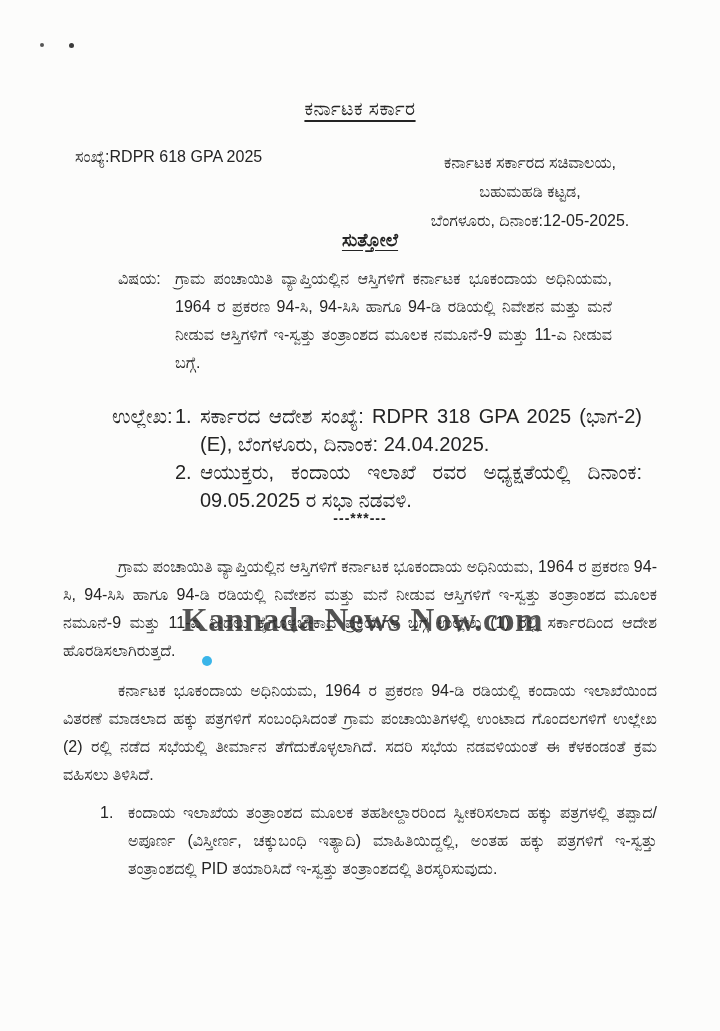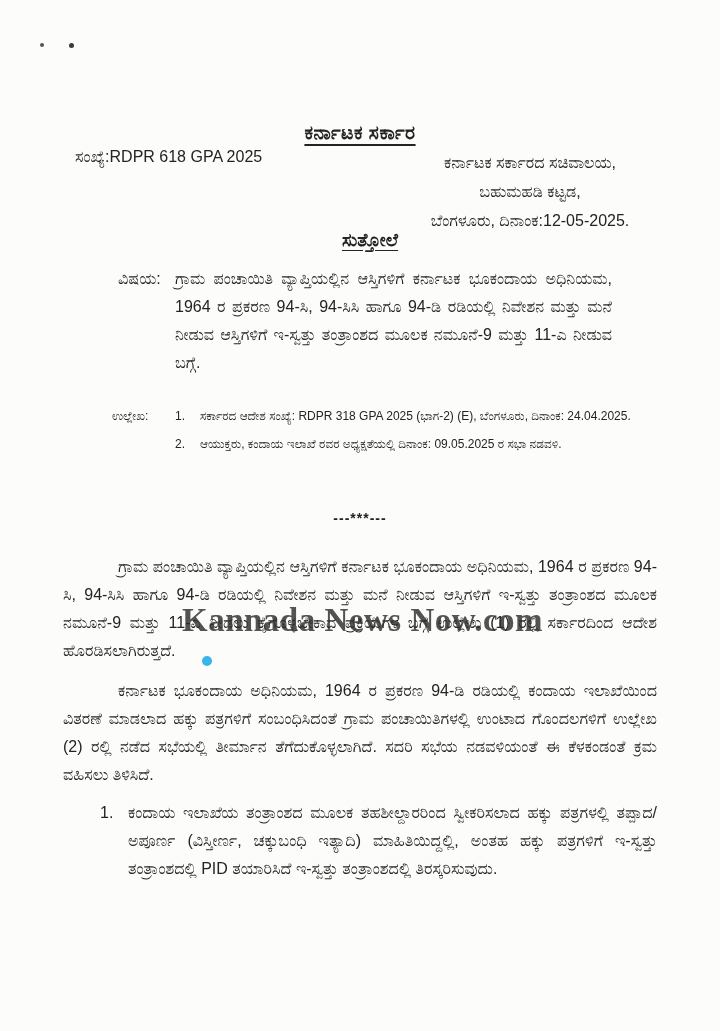--- a/index.html
+++ b/index.html
@@ -18,23 +18,22 @@
     border-radius:50%;
     background:#3a3a3a;
   }
   .artifact-dot.d1{left:40px;top:43px;width:4px;height:4px;background:#555;}
   .artifact-dot.d2{left:69px;top:43px;}
   .doc-title{
     position:absolute;
     top:98px;left:0;width:100%;
     text-align:center;
     font-size:19px;
-    font-weight:bold;
+    font-weight:normal;
     letter-spacing:0.5px;
-    margin-top:24px;
   }
   .doc-title .u{
     text-decoration:underline;
     text-underline-offset:5px;
     text-decoration-thickness:1.5px;
   }
   .meta-row{position:absolute;top:148px;left:0;width:100%;font-size:16px;}
   .ref-number{position:absolute;left:75px;top:0;white-space:nowrap;}
   .office-address{
     position:absolute;left:376px;top:0;width:308px;
@@ -44,21 +43,21 @@
     position:absolute;top:230px;left:10px;width:100%;
     text-align:center;font-size:18px;font-weight:bold;
   }
   .doc-type .u{
     text-decoration:underline;
     text-underline-offset:4px;
   }
   .subject-block{position:absolute;top:265px;left:118px;width:494px;font-size:16px;line-height:28px;}
   .subject-label{position:absolute;left:0;top:0;}
   .subject-text{margin-left:57px;text-align:justify;}
-  .reference-block{position:absolute;top:402px;left:112px;width:530px;font-size:12px;line-height:28px;}
+  .reference-block{position:absolute;top:402px;left:112px;width:530px;font-size:20px;line-height:28px;}
   .reference-label{position:absolute;left:0;top:0;}
   .reference-items{margin-left:63px;}
   .reference-item{display:flex;}
   .reference-item .num{flex:0 0 25px;}
   .reference-item .txt{flex:1;text-align:justify;}
   .separator{
     position:absolute;top:510px;left:0;width:100%;
     text-align:center;font-size:14px;font-weight:bold;letter-spacing:1px;
   }
   .body-para{

